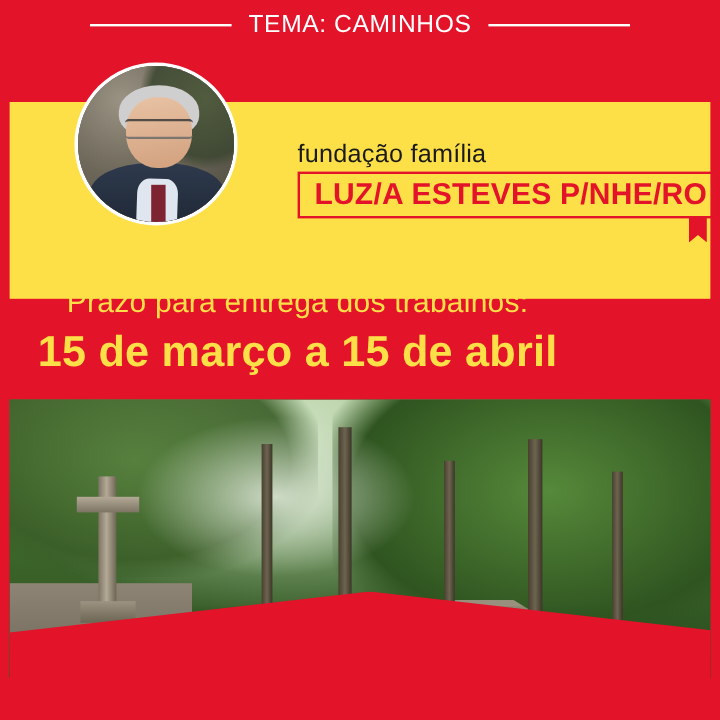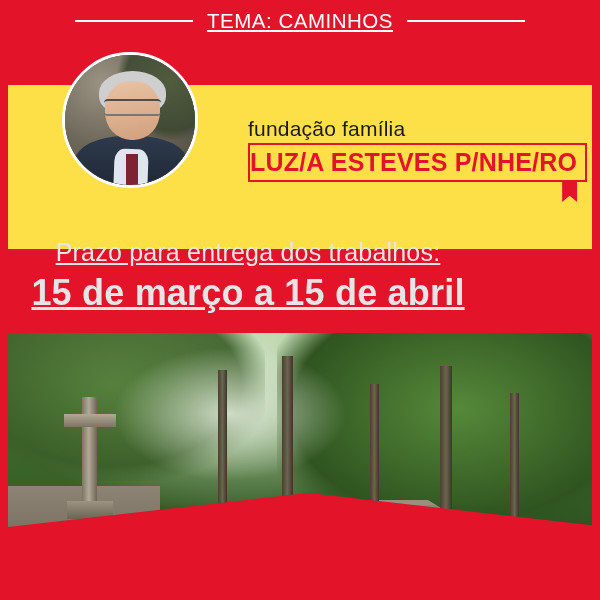--- a/index.html
+++ b/index.html
@@ -39,21 +39,20 @@
     flex: 0 0 auto;
   }
   .theme-rule.left { width: 118px; }
   .theme-rule.right { width: 118px; }
   .theme-text {
     color: #ffffff;
     font-size: 20.5px;
     letter-spacing: 0.5px;
     white-space: nowrap;
     font-weight: 400;
-    text-decoration: underline;
   }
 
   
   .logo-band {
     position: absolute;
     top: 85px;
     left: 8px;
     width: 584px;
     height: 164px;
     background: #fde047;
@@ -153,21 +152,21 @@
   .logo-top {
     color: #1a1a1a;
     font-size: 21px;
     letter-spacing: 0.2px;
     margin-bottom: 2px;
     font-weight: 400;
   }
   .logo-main-wrap {
     position: relative;
     display: inline-block;
-    padding: 3px 8px 3px 0;
+    padding: 3px 8px 3px 12px;
     border: 2.5px solid #e3132a;
   }
   .logo-main {
     color: #e3132a;
     font-size: 25px;
     font-weight: bold;
     letter-spacing: 0.2px;
     white-space: nowrap;
   }
   .ribbon {
@@ -180,22 +179,21 @@
     clip-path: polygon(0 0, 100% 0, 100% 100%, 50% 72%, 0 100%);
   }
 
   
   .deadline {
     position: absolute;
     top: 238px;
     left: 0;
     width: 496px;
     text-align: center;
-    color: #e5e5e5;
-    text-decoration: underline;
+    color: #fde047;
   }
   .deadline-line1 {
     font-size: 25px;
     font-weight: 400;
     letter-spacing: 0.2px;
   }
   .deadline-line2 {
     font-size: 36px;
     font-weight: bold;
     margin-top: 5px;

